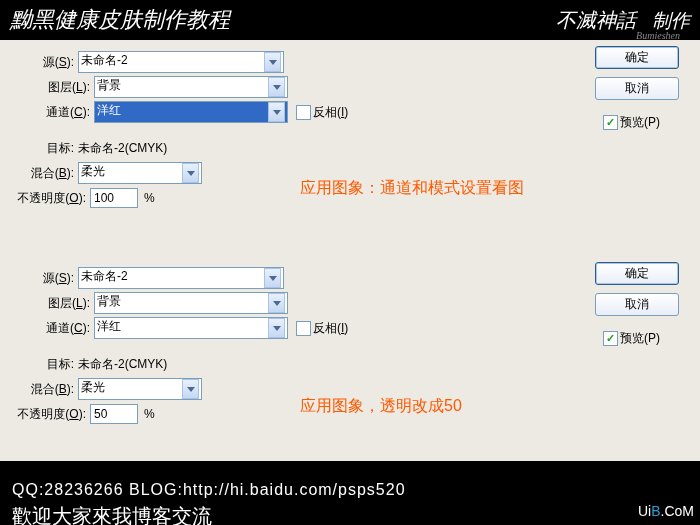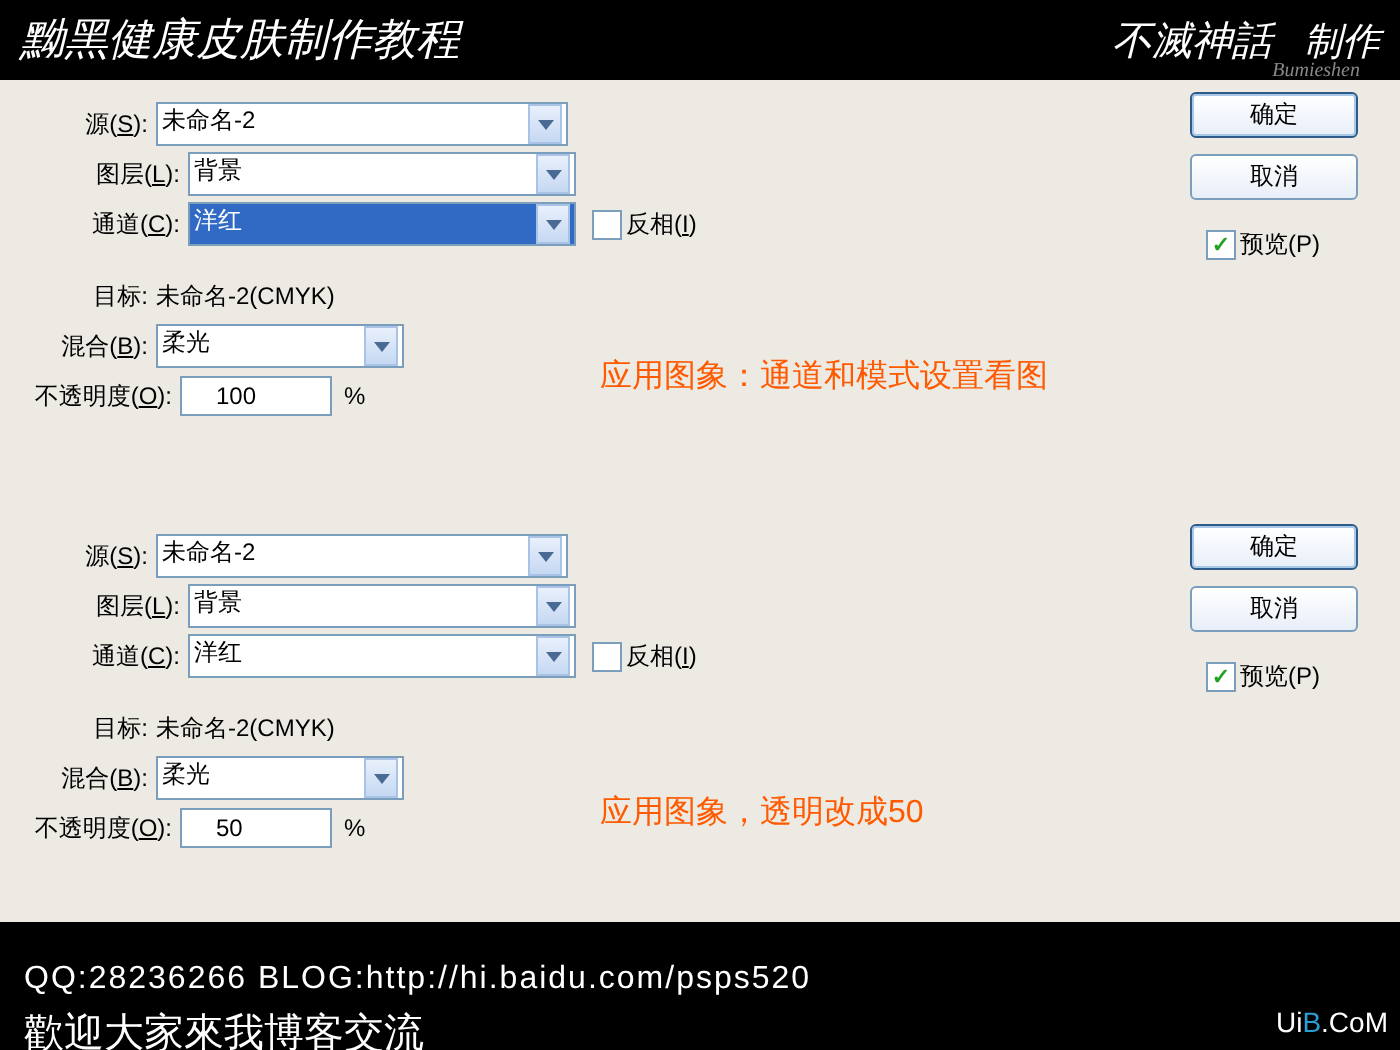--- a/index.html
+++ b/index.html
@@ -16,21 +16,21 @@
 .select{height:20px;border:1px solid #7b9ebd;background:#fff;display:flex;align-items:flex-start;padding:0 2px;font-size:12px}
 .select-wide{width:200px}
 .select-med{width:188px}
 .select-sel{background:#316ac5;color:#fff}
 .select-arrow{width:15px;height:18px;background:linear-gradient(#e8f0fb,#c5d8f2);border:1px solid #a9c3e6;margin-left:auto;display:flex;align-items:center;justify-content:center}
 .select-arrow:after{content:"";border-left:4px solid transparent;border-right:4px solid transparent;border-top:5px solid #4a6a94}
 .checkbox{width:13px;height:13px;border:1px solid #7b9ebd;background:#fff;display:inline-flex;align-items:center;justify-content:center;margin:0 2px 0 8px}
 .checkbox.checked:after{content:"✓";color:#21a121;font-size:11px;font-weight:bold}
 .btn{width:82px;height:21px;border:1px solid #7b9ebd;background:linear-gradient(#fff,#e8eef8);border-radius:3px;display:flex;align-items:center;justify-content:center;margin-bottom:8px;font-size:12px}
 .btn.default{border:1px solid #2e5c8a;box-shadow:0 0 0 1px #a9c8e8 inset}
-.input{width:40px;height:18px;border:1px solid #7b9ebd;background:#fff;text-align:left;padding:0 17px;font-size:12px}
+.input{width:40px;height:18px;border:1px solid #7b9ebd;background:#fff;text-align:left;padding:0 3px;font-size:12px}
 .annotation{color:#ff5a00;font-size:16px;position:absolute}
 .footer{position:absolute;bottom:0;left:0;right:0;background:#000;height:64px;color:#fff}
 .footer-line1{font-size:16px;padding:20px 12px 2px;font-family:Arial,sans-serif;letter-spacing:1px}
 .footer-line2{font-size:20px;padding:2px 100px 2px 12px;font-family:Liberation Mono, monospace}
 .watermark{position:absolute;right:6px;bottom:6px;color:#fff;font-family:Arial;font-size:14px;font-weight:normal}
 .watermark .b{color:#2a9fd6}
 </style>
 </head>
 <body>
 

